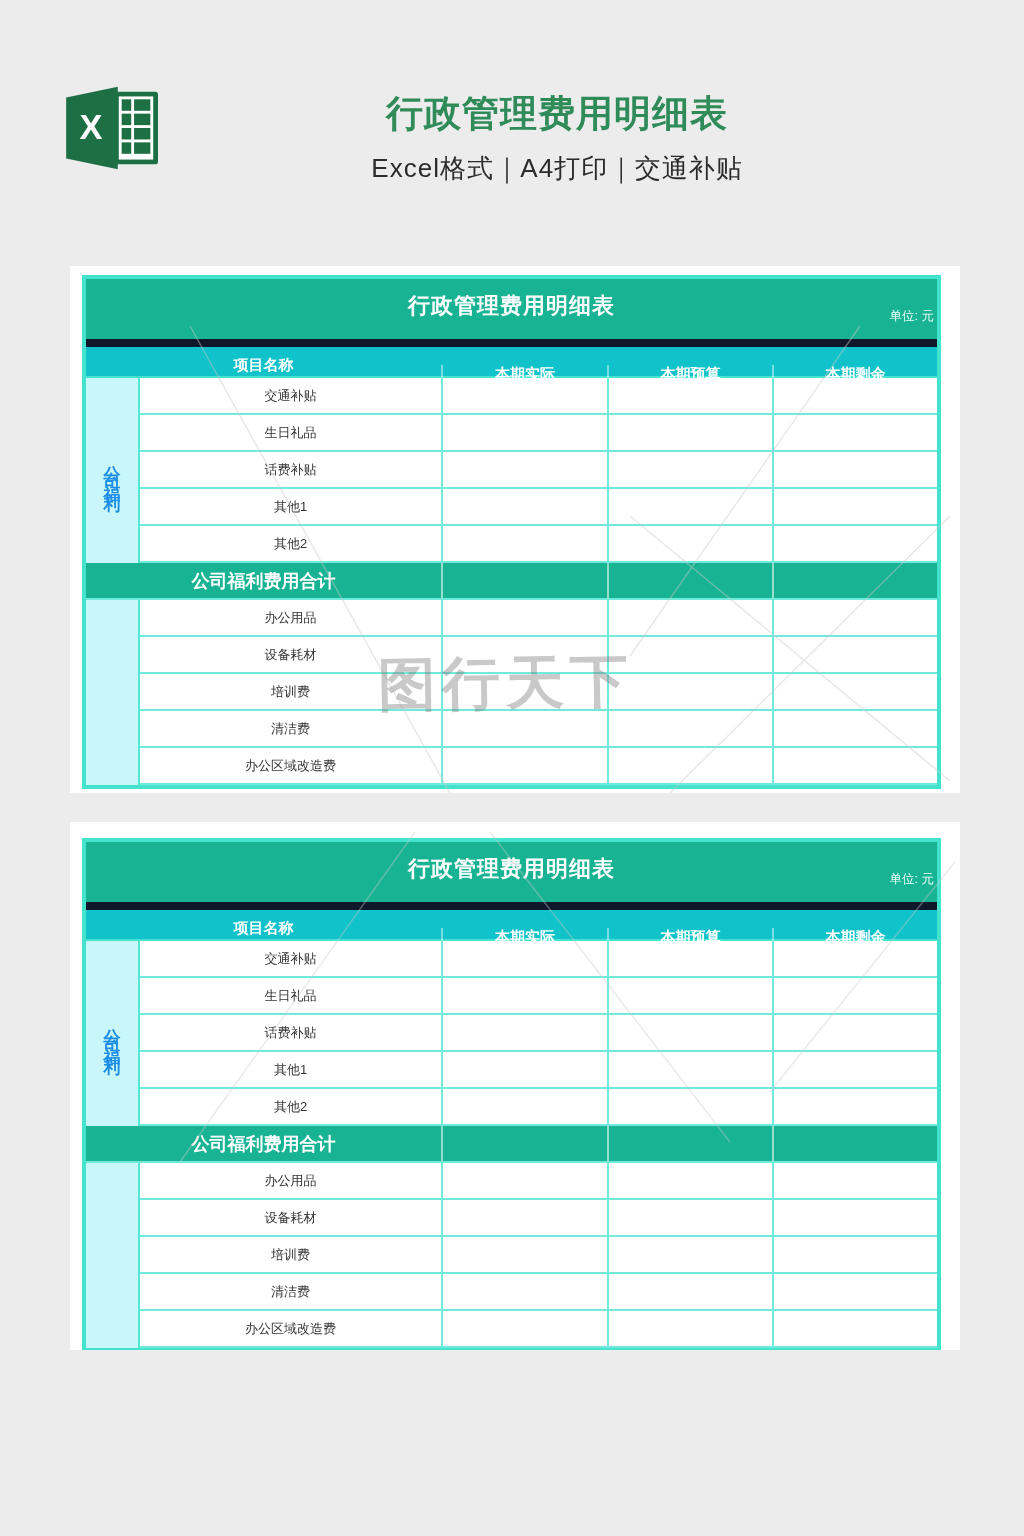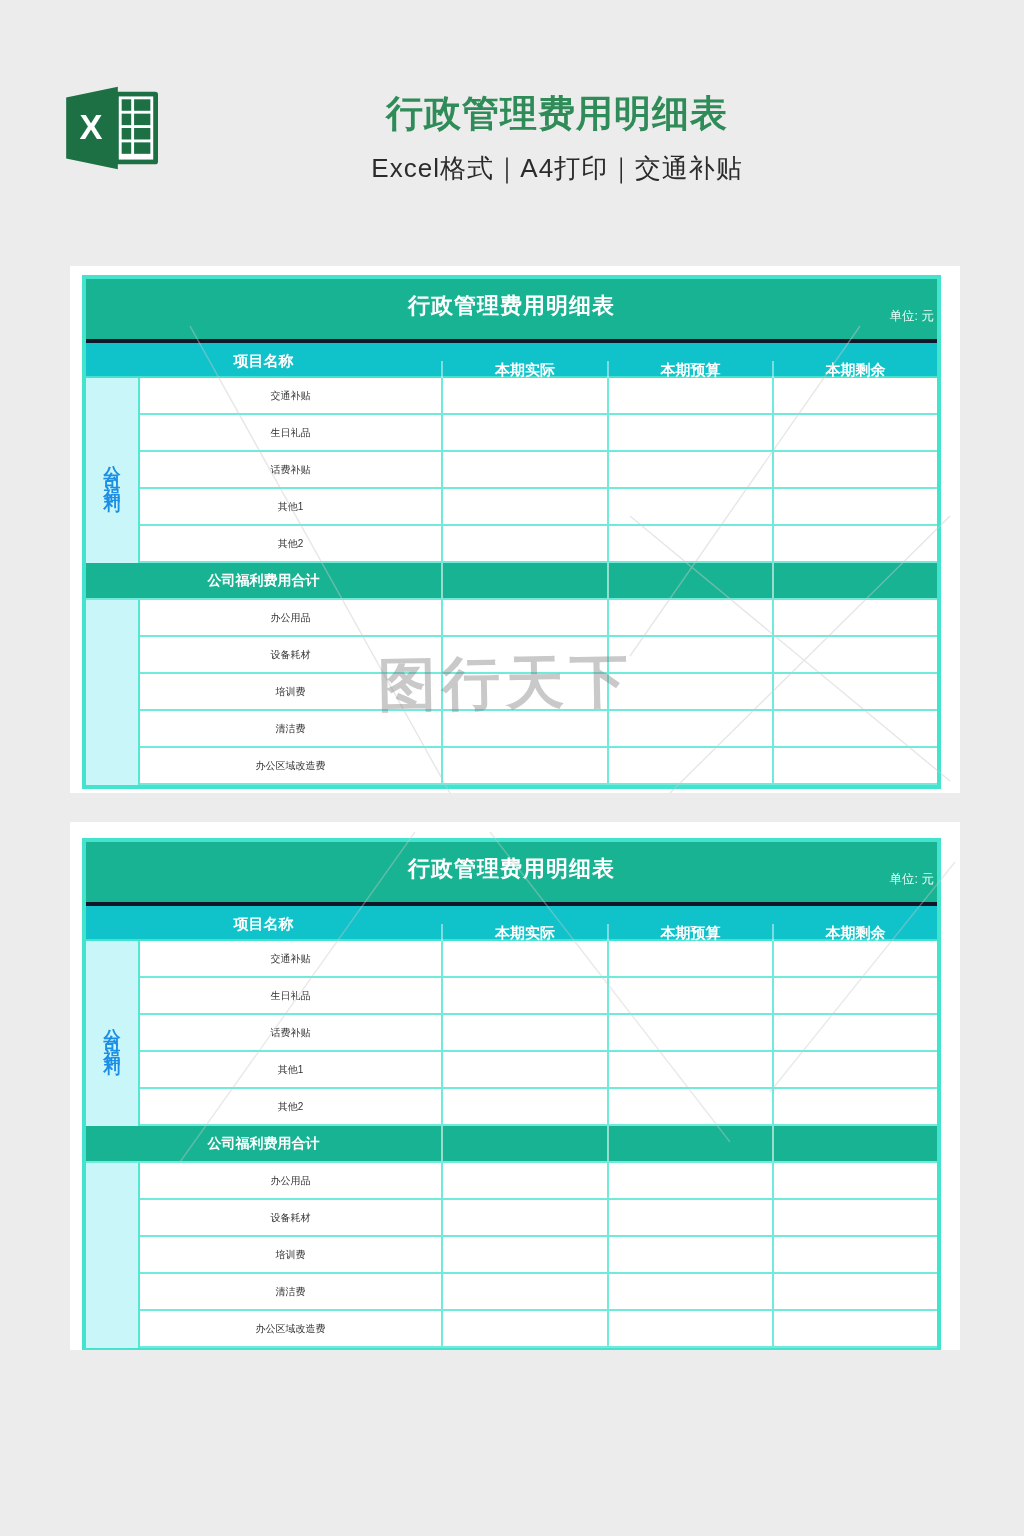--- a/index.html
+++ b/index.html
@@ -22,39 +22,39 @@
           border:4px solid #43e3cd;background:#fff;}
   .card1 .ptable{top:9px;}
   .card2 .ptable{top:16px;}
   
   .tband{position:relative;height:60px;background:#18b392;
          display:flex;align-items:center;justify-content:center;}
   .ttitle{color:#fff;font-size:22px;font-weight:700;letter-spacing:1px;padding-bottom:6px;}
   .unit{position:absolute;right:3px;bottom:14px;color:#eafff9;font-size:12.5px;}
   
   .thead{display:grid;grid-template-columns:355px 166px 165px 165px;height:37px;
-         background:#10c2c9;border-top:4px solid #0f172a;box-sizing:border-box;}
+         background:#10c2c9;border-top:8px solid #0f172a;box-sizing:border-box;}
   .th{display:flex;align-items:center;justify-content:center;
       color:#fff;font-size:15px;font-weight:700;}
   .th + .th{border-left:2px solid rgba(255,255,255,.45);box-sizing:border-box;margin-top:18px;}
   
   .tbody{display:grid;grid-template-columns:54px 301px 166px 165px 165px;
          grid-auto-rows:37px;border-top:2px solid #43e3cd;background:#fff;}
   .tbody > div{box-sizing:border-box;}
   .strip{grid-column:1;background:#c9f6f9;border-right:2px solid #52e8d2;
          display:flex;align-items:center;justify-content:center;}
   .s1{grid-row:1/6;}
   .s2{grid-row:7/12;}
   .vlabel{writing-mode:vertical-lr;text-orientation:upright;
           color:#1c8ee6;font-size:17px;font-weight:700;letter-spacing:10px;}
   .name{grid-column:2;display:flex;align-items:center;justify-content:center;
-        font-size:10px;color:#333;border-bottom:2px solid #6feadb;background:#fff;}
+        font-size:13px;color:#333;border-bottom:2px solid #6feadb;background:#fff;}
   .val{border-bottom:2px solid #6feadb;border-left:2px solid #6feadb;background:#fff;}
   .subl{grid-column:1/3;background:#18b392;display:flex;align-items:center;justify-content:center;
-        color:#fff;font-size:14px;font-weight:700;border-bottom:2px solid #6feadb;}
+        color:#fff;font-size:18px;font-weight:700;border-bottom:2px solid #6feadb;}
   .subv{background:#18b392;border-left:2px solid rgba(255,255,255,.55);
         border-bottom:2px solid #6feadb;}
   
   .wmark{position:absolute;left:308px;top:378px;width:340px;
          font-family:"DejaVu Serif","Liberation Serif",serif;
          font-size:58px;font-weight:700;color:#7f7f7f;opacity:.42;
          letter-spacing:6px;transform:rotate(-1deg);white-space:nowrap;}
 </style>
 </head>
 <body>

